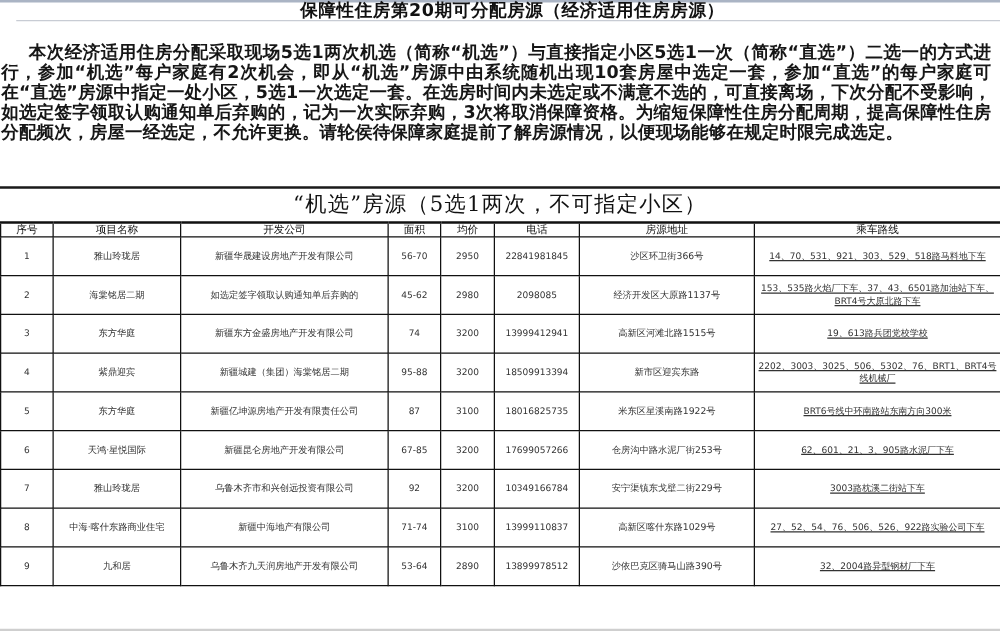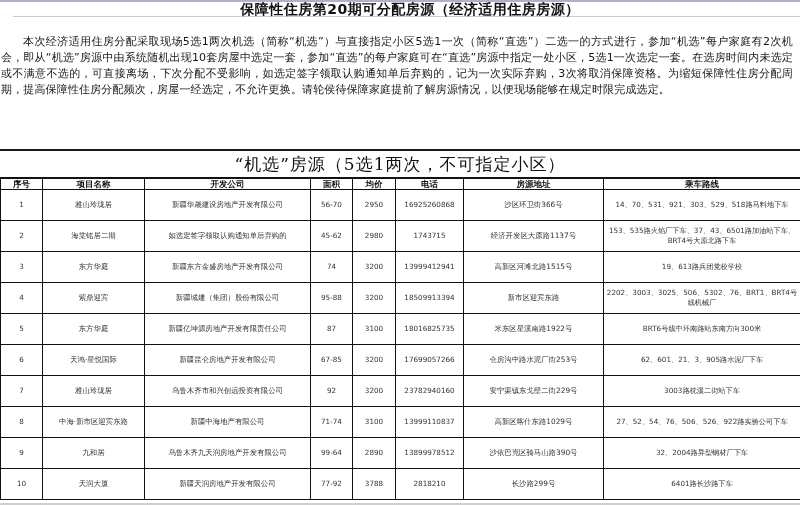--- a/index.html
+++ b/index.html
@@ -12,21 +12,21 @@
     }
     .top-rule { position: absolute; left: 0; top: 0; width: 800px; height: 2px; background: #aab4c4; }
     .title-band {
       position: absolute; left: 13px; top: 2px; width: 794px; height: 14px;
       border-bottom: 1px solid #c8ccd4; border-right: 1px solid #c8ccd4;
       text-align: center; font-size: 14px; font-weight: bold; line-height: 14px;
       letter-spacing: 0.5px;
     }
     .intro {
       position: absolute; left: 1px; top: 34px; width: 792px;
-      font-size: 11px; line-height: 16px; font-weight: normal; color: #161616;
+      font-size: 14px; line-height: 16px; font-weight: bold; color: #161616;
       text-indent: 22px; letter-spacing: 0.15px;
       text-align: justify;
     }
     .section-wrap {
       position: absolute; left: 0; top: 149px; width: 800px;
       border-top: 2px solid #1a1a1a;
     }
     .section-title {
       height: 39px; line-height: 27px; text-align: center;
       font-size: 17px; font-family: "DejaVu Serif", serif; color: #111;
@@ -34,28 +34,28 @@
     }
     table.houses {
       position: absolute; left: 0; top: 177px; width: 800px;
       border-collapse: collapse; table-layout: fixed;
     }
     table.houses th, table.houses td {
       border: 1px solid #111; padding: 0 2px; text-align: center;
       vertical-align: middle; overflow: hidden;
     }
     table.houses th {
-      height: 10px; font-size: 8.5px; font-weight: bold; line-height: 10px;
+      height: 10px; font-size: 8.5px; font-weight: normal; line-height: 10px;
       border-top: 2px solid #111; border-bottom: 1.5px solid #111;
     }
     table.houses td {
       font-size: 7.4px; color: #333; line-height: 10px;
     }
     table.houses tr.row td { height: 30px; }
-    table.houses td.route { font-size: 7.2px; line-height: 10px; }
+    table.houses td.route { font-size: 7.2px; line-height: 10px; text-decoration: underline; }
     table.houses td.num { font-size: 7.2px; }
     .bottom-shade { position: absolute; left: 0; top: 503px; width: 800px; height: 2px; background: #cfcfcf; }
   </style>
 </head>
 <body>
 
 <div class="top-rule"></div>
 <div class="title-band">保障性住房第20期可分配房源（经济适用住房房源）</div>
 
 <div class="intro">本次经济适用住房分配采取现场5选1两次机选（简称“机选”）与直接指定小区5选1一次（简称“直选”）二选一的方式进行，参加“机选”每户家庭有2次机会，即从“机选”房源中由系统随机出现10套房屋中选定一套，参加“直选”的每户家庭可在“直选”房源中指定一处小区，5选1一次选定一套。在选房时间内未选定或不满意不选的，可直接离场，下次分配不受影响，如选定签字领取认购通知单后弃购的，记为一次实际弃购，3次将取消保障资格。为缩短保障性住房分配周期，提高保障性住房分配频次，房屋一经选定，不允许更换。请轮侯待保障家庭提前了解房源情况，以便现场能够在规定时限完成选定。</div>
@@ -87,48 +87,48 @@
       <th>乘车路线</th>
     </tr>
   </thead>
   <tbody>
     <tr class="row">
       <td class="num">1</td>
       <td>雅山玲珑居</td>
       <td>新疆华晟建设房地产开发有限公司</td>
       <td class="num">56-70</td>
       <td class="num">2950</td>
-      <td class="num">16925260868</td>
+      <td class="num">22841981845</td>
       <td>沙区环卫街366号</td>
       <td class="route">14、70、531、921、303、529、518路马料地下车</td>
     </tr>
     <tr class="row">
       <td class="num">2</td>
       <td>海棠铭居二期</td>
       <td>如选定签字领取认购通知单后弃购的</td>
       <td class="num">45-62</td>
       <td class="num">2980</td>
-      <td class="num">1743715</td>
+      <td class="num">2098085</td>
       <td>经济开发区大原路1137号</td>
       <td class="route">153、535路火焰厂下车、37、43、6501路加油站下车、BRT4号大原北路下车</td>
     </tr>
     <tr class="row">
       <td class="num">3</td>
       <td>东方华庭</td>
       <td>新疆东方金盛房地产开发有限公司</td>
       <td class="num">74</td>
       <td class="num">3200</td>
       <td class="num">13999412941</td>
       <td>高新区河滩北路1515号</td>
       <td class="route">19、613路兵团党校学校</td>
     </tr>
     <tr class="row">
       <td class="num">4</td>
       <td>紫鼎迎宾</td>
-      <td>新疆城建（集团）股份有限公司</td>
+      <td>新疆城建（集团）海棠铭居二期</td>
       <td class="num">95-88</td>
       <td class="num">3200</td>
       <td class="num">18509913394</td>
       <td>新市区迎宾东路</td>
       <td class="route">2202、3003、3025、506、5302、76、BRT1、BRT4号线机械厂</td>
     </tr>
     <tr class="row">
       <td class="num">5</td>
       <td>东方华庭</td>
       <td>新疆亿坤源房地产开发有限责任公司</td>
@@ -147,50 +147,40 @@
       <td class="num">17699057266</td>
       <td>仓房沟中路水泥厂街253号</td>
       <td class="route">62、601、21、3、905路水泥厂下车</td>
     </tr>
     <tr class="row">
       <td class="num">7</td>
       <td>雅山玲珑居</td>
       <td>乌鲁木齐市和兴创远投资有限公司</td>
       <td class="num">92</td>
       <td class="num">3200</td>
-      <td class="num">23782940160</td>
+      <td class="num">10349166784</td>
       <td>安宁渠镇东戈壁二街229号</td>
       <td class="route">3003路枕溪二街站下车</td>
     </tr>
     <tr class="row">
       <td class="num">8</td>
-      <td>中海·新市区迎宾东路</td>
+      <td>中海·喀什东路商业住宅</td>
       <td>新疆中海地产有限公司</td>
       <td class="num">71-74</td>
       <td class="num">3100</td>
       <td class="num">13999110837</td>
       <td>高新区喀什东路1029号</td>
       <td class="route">27、52、54、76、506、526、922路实验公司下车</td>
     </tr>
     <tr class="row">
       <td class="num">9</td>
       <td>九和居</td>
       <td>乌鲁木齐九天润房地产开发有限公司</td>
-      <td class="num">99-64</td>
+      <td class="num">53-64</td>
       <td class="num">2890</td>
       <td class="num">13899978512</td>
       <td>沙依巴克区骑马山路390号</td>
       <td class="route">32、2004路异型钢材厂下车</td>
-    </tr>
-    <tr class="row">
-      <td class="num">10</td>
-      <td>天润大厦</td>
-      <td>新疆天润房地产开发有限公司</td>
-      <td class="num">77-92</td>
-      <td class="num">3788</td>
-      <td class="num">2818210</td>
-      <td>长沙路299号</td>
-      <td class="route">6401路长沙路下车</td>
     </tr>
   </tbody>
 </table>
 
 <div class="bottom-shade"></div>
 
 </body></html>

